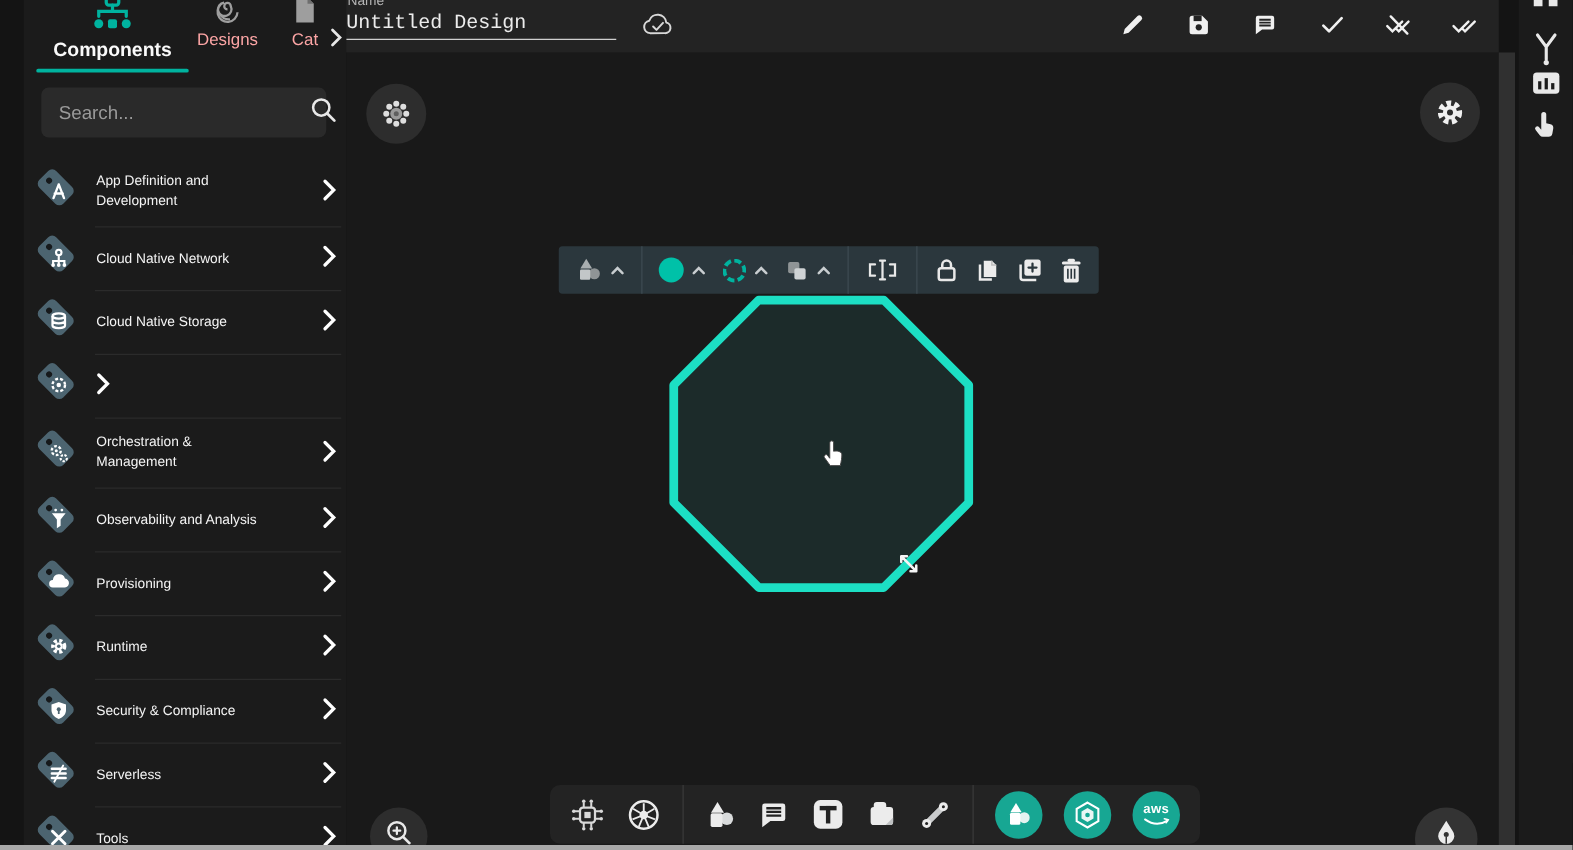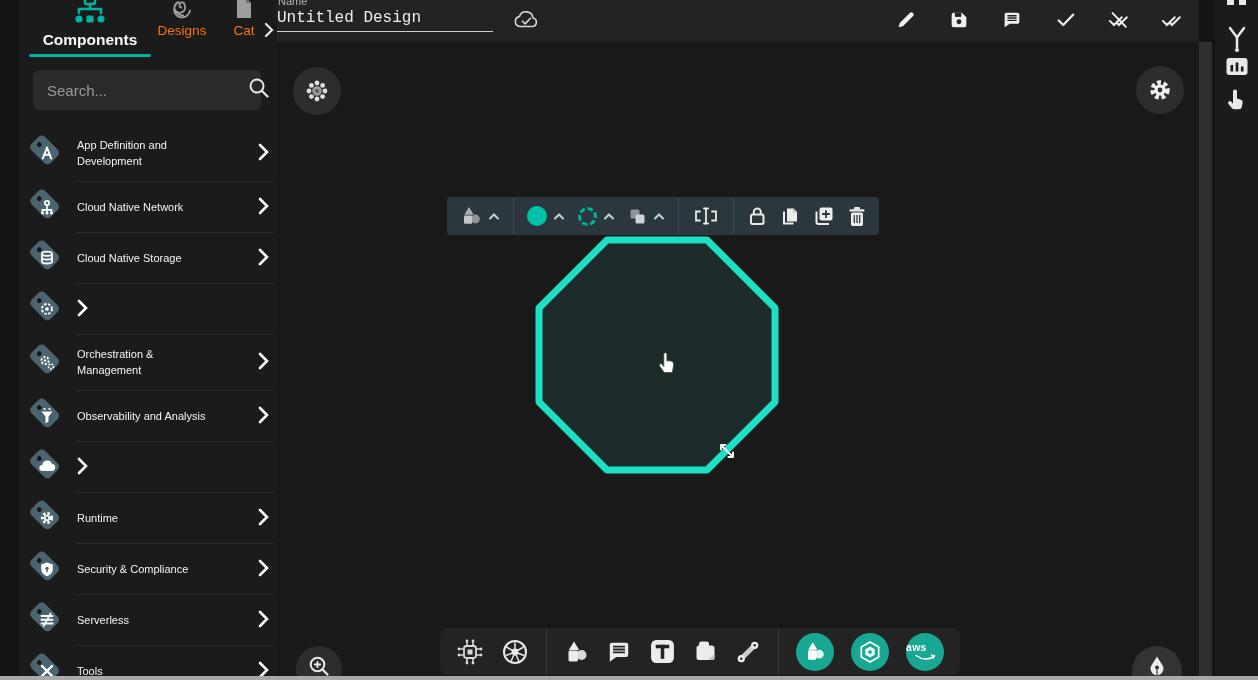--- a/index.html
+++ b/index.html
@@ -5,21 +5,21 @@
   html,body{width:1258px;height:680px;margin:0;overflow:hidden;background:#141414;
     font-family:"Liberation Sans",sans-serif;}
   *{box-sizing:border-box;}
   .abs{position:absolute;}
 
   
   #sidebar{position:absolute;left:0;top:0;width:258px;height:680px;background:#1b1b1b;z-index:3;margin-left:19px;}
   .tabs{position:relative;height:58px;}
   .tab{position:absolute;text-align:center;cursor:pointer;}
   .tab-label-active{font-size:15.5px;font-weight:bold;color:#fafafa;margin-top:2px;}
-  .tab-label{font-size:13.5px;color:#f97316;}
+  .tab-label{font-size:13.5px;color:#fca5a5;}
   .tab-underline{height:3px;background:#00B39F;border-radius:2px;margin-top:5px;}
   .search{position:absolute;left:14px;top:70px;width:228px;height:40px;background:#2a2a2a;
     border-radius:6px;display:flex;align-items:center;padding:0 12px;}
   .search input{flex:1;background:transparent;border:0;outline:none;color:#ddd;font-size:15px;
     font-family:"Liberation Sans",sans-serif;}
   .search input::placeholder{color:#9a9a9a;}
   .cat-list{position:absolute;top:126px;left:0;right:0;bottom:0;overflow:hidden;}
   .cat-item{position:relative;display:flex;align-items:center;height:51px;padding:0 8px 0 5px;gap:9px;cursor:pointer;}
   .cat-item.tall{height:56px;}
   .cat-item::after{content:'';position:absolute;left:57px;right:4px;bottom:0;height:1px;background:#2b2b2b;}
@@ -49,21 +49,21 @@
   .ctx-div{width:1px;align-self:stretch;background:#3e4b52;}
   .ctx-btn{display:flex;align-items:center;gap:6px;cursor:pointer;}
   .fill-dot{width:20px;height:20px;border-radius:50%;background:#00C1A8;}
   .stroke-dot{width:19px;height:19px;border-radius:50%;border:3.5px dashed #00B39F;}
   #bottom-toolbar{position:absolute;left:163px;top:586px;height:47px;background:#232323;border-radius:8px;
     display:flex;align-items:center;padding:0 16px;gap:17px;}
   .bt-div{width:1px;align-self:stretch;background:#3a3a3a;}
   .bt-btn{display:flex;align-items:center;justify-content:center;cursor:pointer;}
   .provider{width:38px;height:38px;border-radius:50%;background:#17A793;display:flex;align-items:center;
     justify-content:center;cursor:pointer;position:relative;}
-  .aws-label{position:absolute;top:8px;left:0;right:0;text-align:left;color:#fff;
+  .aws-label{position:absolute;top:8px;left:0;right:0;text-align:center;color:#fff;
     font-size:10.5px;font-weight:bold;letter-spacing:.3px;}
   #bottom-strip{position:absolute;left:0;top:676px;width:1258px;height:4px;background:#a8a8a8;z-index:5;}
 </style>
 </head>
 <body>
 
 <div id="sidebar">
   <div class="tabs">
     <div class="tab" style="left:10px;top:0;width:122px;">
       <div style="margin-top:-5px;">
@@ -221,20 +221,21 @@
     </div>
 
     <div class="cat-item">
       <span><svg width="44" height="44" viewBox="0 0 44 44">
             <g transform="rotate(-45 22 22)">
               <rect x="13" y="6" width="19" height="27" rx="4.5" fill="#4C6470"></rect>
               <circle cx="22.5" cy="12" r="2.4" fill="#16191b"></circle>
             </g>
             <path d="M18.3 27 a3 3 0 0 1 0-6 a5 5 0 0 1 9.7-1.2 A3.1 3.1 0 0 1 27.2 26.9 z" fill="#fff"></path>
           </svg></span>
+      <span class="cat-label">Provisioning</span>
       <span><svg width="11" height="18" viewBox="0 0 11 18">
             <path d="M2 2 l7 7 -7 7" fill="none" stroke="#fff" stroke-width="2.6" stroke-linecap="round"></path>
           </svg></span>
     </div>
 
     <div class="cat-item">
       <span><svg width="44" height="44" viewBox="0 0 44 44">
             <g transform="rotate(-45 22 22)">
               <rect x="13" y="6" width="19" height="27" rx="4.5" fill="#4C6470"></rect>
               <circle cx="22.5" cy="12" r="2.4" fill="#16191b"></circle>

